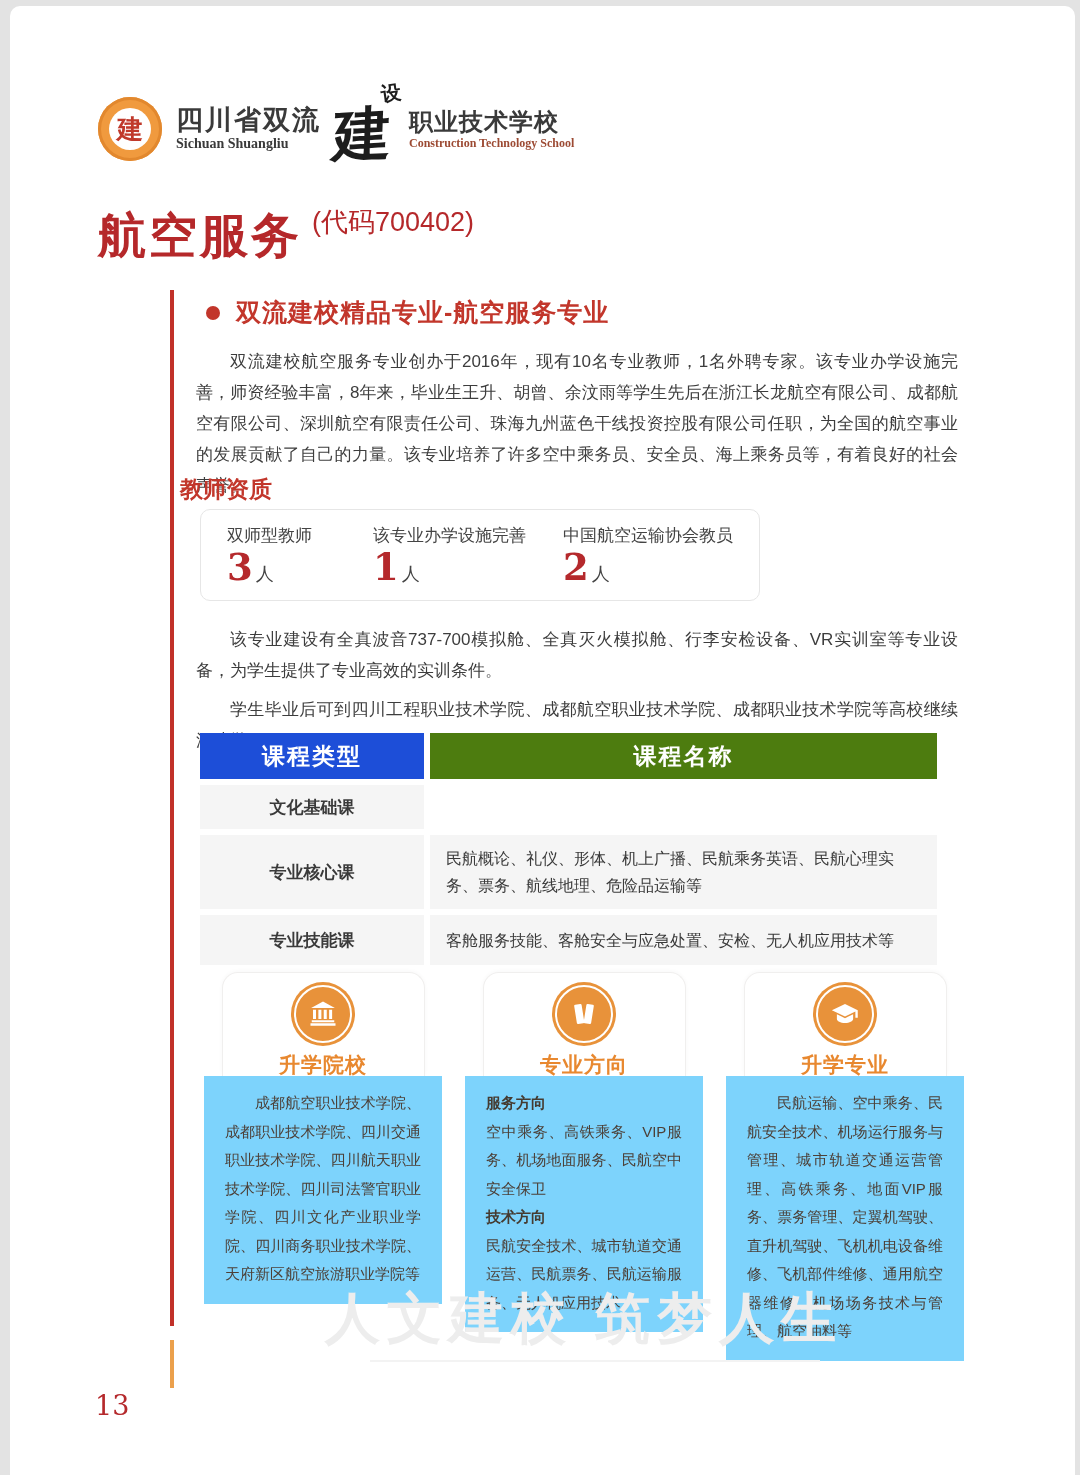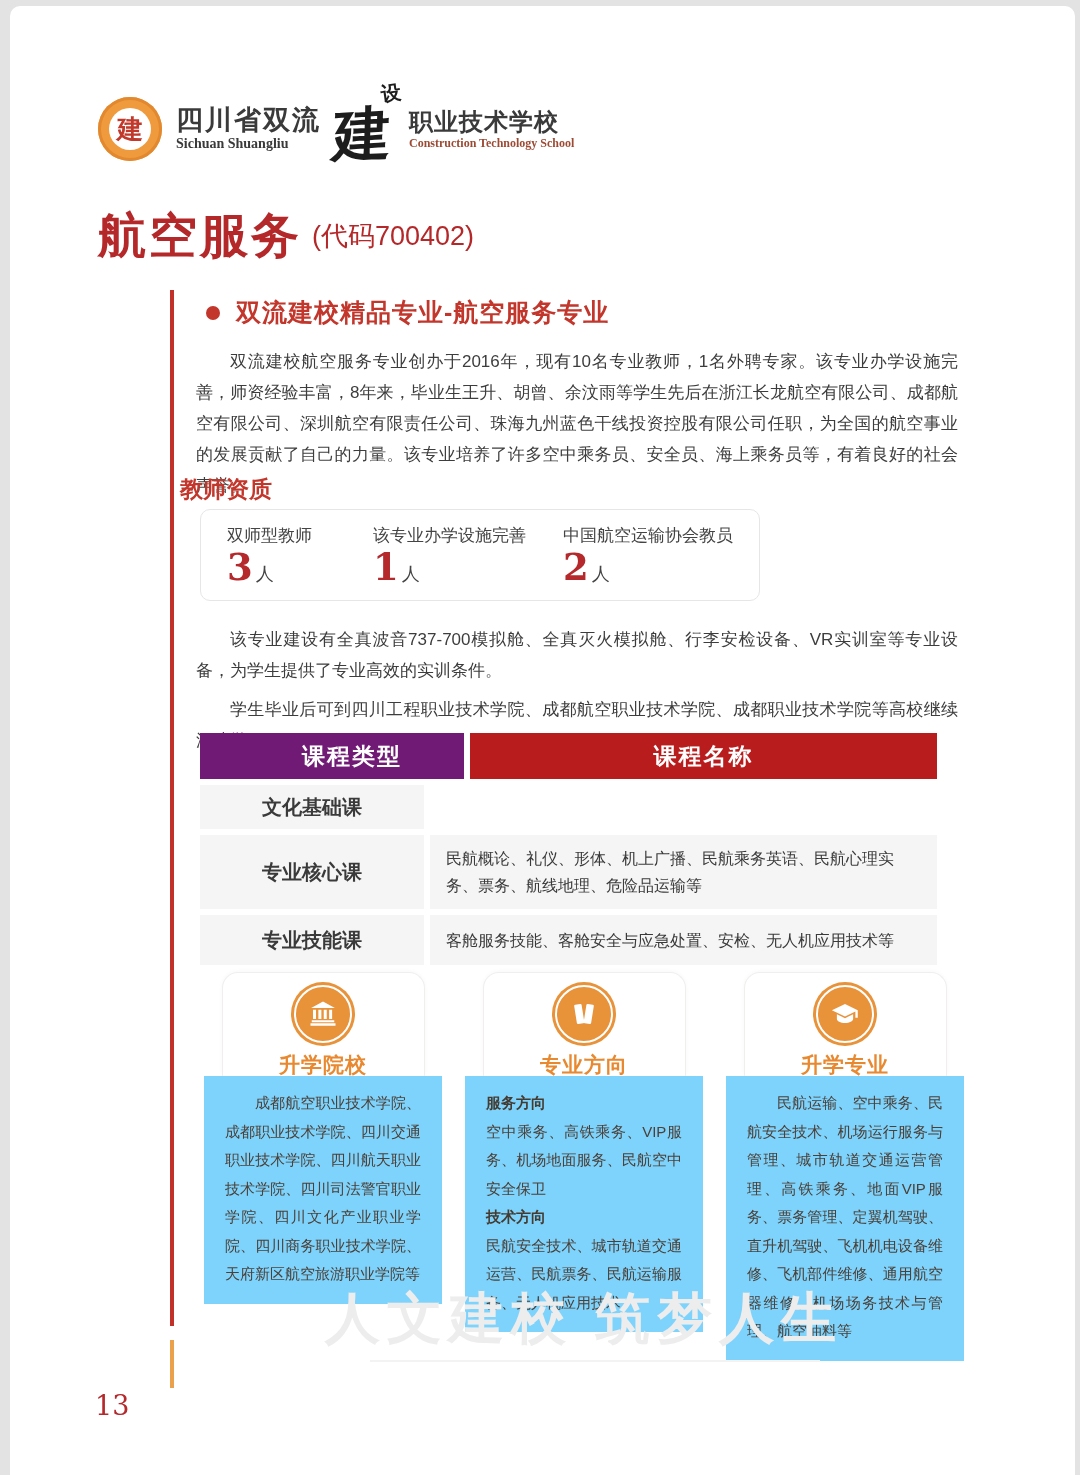--- a/index.html
+++ b/index.html
@@ -26,21 +26,21 @@
   .h-cn1{font-size:27px;font-weight:bold;color:#3a3a3a;letter-spacing:2px;}
   .h-en1{font-size:14px;font-weight:bold;color:#3a3a3a;font-family:"Liberation Serif", serif;margin-top:3px;}
   .callig{position:relative;margin-left:10px;width:64px;height:70px;flex:0 0 auto;}
   .callig-main{position:absolute;left:2px;top:2px;font-size:58px;font-weight:bold;color:#1d1d1d;
         font-family:"DejaVu Serif", serif;transform:skewX(-6deg) rotate(-4deg);}
   .callig-sup{position:absolute;right:-6px;top:-14px;font-size:20px;font-weight:bold;color:#1d1d1d;
         font-family:"DejaVu Serif", serif;transform:rotate(-8deg);}
   .h-cn2{font-size:24px;font-weight:bold;color:#3a3a3a;letter-spacing:1px;}
   .h-en2{font-size:12px;font-weight:bold;color:#9c4a33;font-family:"Liberation Serif", serif;margin-top:3px;}
   
-  .main-title{position:absolute;left:88px;top:198px;display:flex;align-items:center;color:#B5282A;}
+  .main-title{position:absolute;left:88px;top:198px;display:flex;align-items:flex-start;color:#B5282A;}
   .mt-big{font-size:48px;font-weight:900;font-family:"DejaVu Serif", serif;letter-spacing:3px;}
   .mt-code{font-size:27px;margin-left:10px;font-weight:500;}
   
   .rail-red{position:absolute;left:160px;top:284px;width:4px;height:1036px;background:#C13129;}
   .rail-orange{position:absolute;left:160px;top:1334px;width:4px;height:48px;background:#EBA04C;}
   
   .sec-head{position:absolute;left:196px;top:290px;display:flex;align-items:center;}
   .bullet{width:14px;height:14px;border-radius:50%;background:#C2362B;margin-right:16px;flex:0 0 auto;}
   .sec-head-text{font-size:25px;font-weight:bold;color:#C2362B;letter-spacing:1px;}
   
@@ -60,24 +60,24 @@
   .t-label{font-size:17px;color:#444;}
   .t-valrow{margin-top:2px;display:flex;align-items:baseline;}
   .t-num{font-size:37px;font-weight:bold;color:#B5292C;font-family:"DejaVu Serif", serif;line-height:1;}
   .t-unit{font-size:18px;color:#444;margin-left:3px;}
   
   .table{position:absolute;left:190px;top:727px;width:737px;}
   .tbl-row{display:flex;gap:6px;margin-top:6px;}
   .tbl-row:first-child{margin-top:0;}
   .th{height:46px;display:flex;align-items:center;justify-content:center;
       color:#fff;font-size:23px;font-weight:bold;letter-spacing:2px;}
-  .th1{width:224px;background:#701a75;flex:0 0 auto;padding-left:40px;}
-  .th2{flex:1;background:#b91c1c;}
+  .th1{width:224px;background:#1d4ed8;flex:0 0 auto;}
+  .th2{flex:1;background:#4d7c0f;}
   .td-type{width:224px;flex:0 0 auto;background:#F5F5F5;display:flex;align-items:center;
-      justify-content:center;font-size:20px;font-weight:bold;color:#3a3a3a;}
+      justify-content:center;font-size:17px;font-weight:bold;color:#3a3a3a;}
   .td-courses{flex:1;background:#F5F5F5;display:flex;align-items:center;
       font-size:16px;color:#3a3a3a;line-height:27px;padding:10px 16px;box-sizing:border-box;}
   .r1{min-height:44px;}
   .r2{min-height:66px;}
   .r3{min-height:50px;}
   
   .cards{position:absolute;left:194px;top:966px;display:flex;gap:23px;}
   .card{width:238px;}
   .card-top{width:203px;height:104px;margin:0 auto;background:#fff;
       border:1px solid #f0efee;border-bottom:none;border-radius:16px 16px 0 0;

